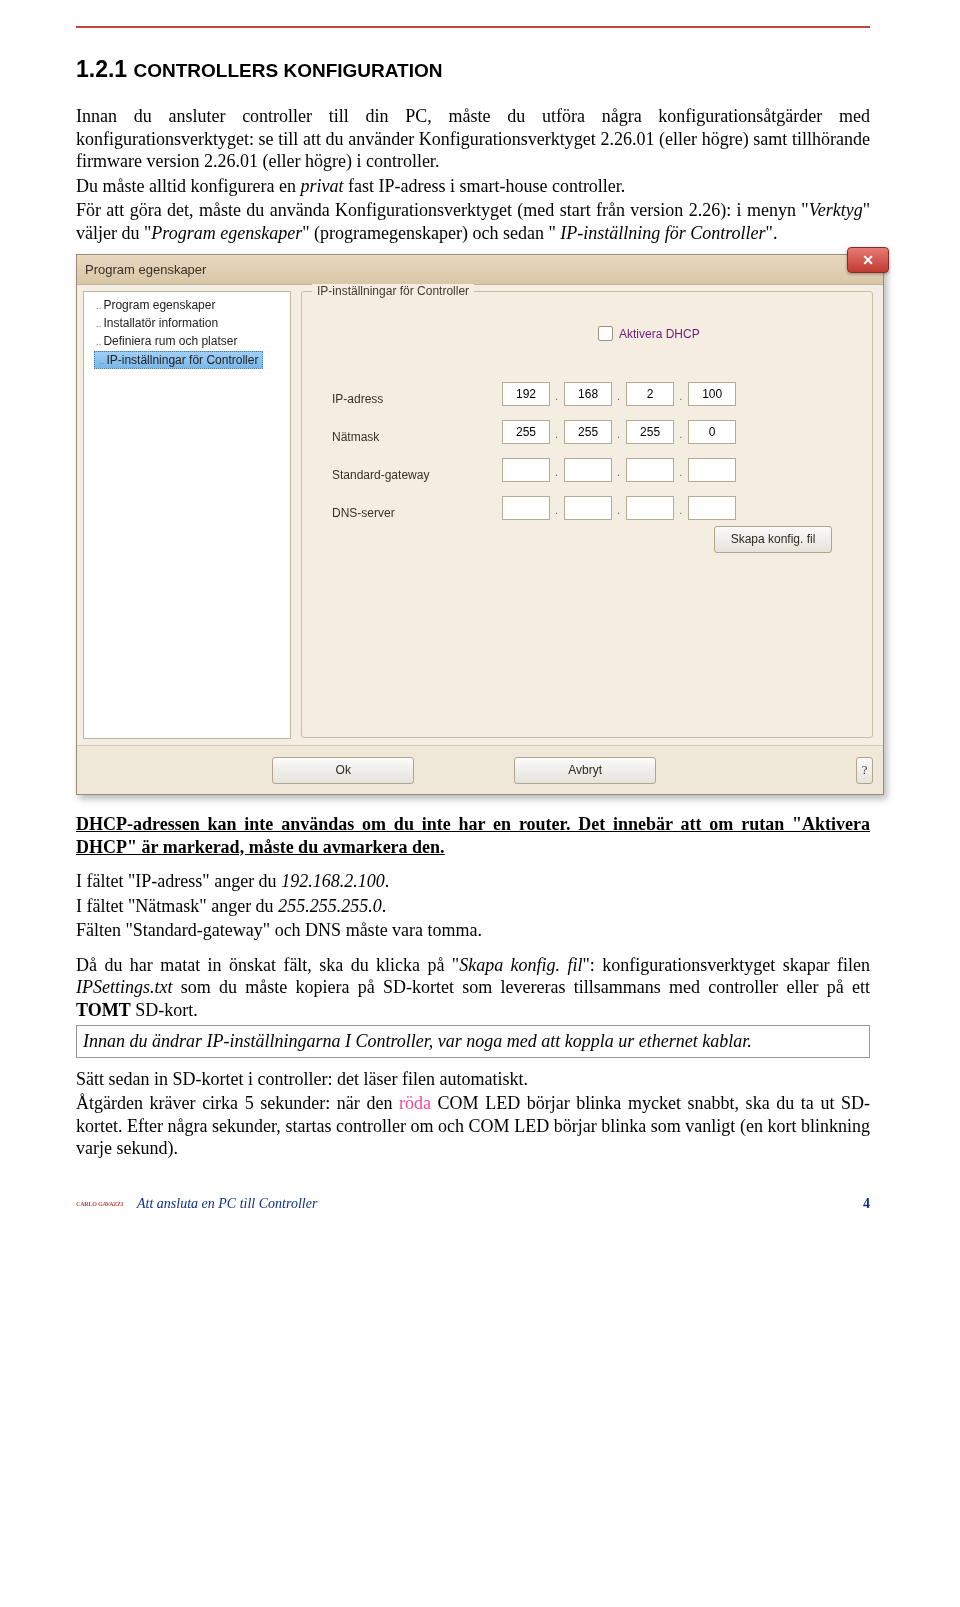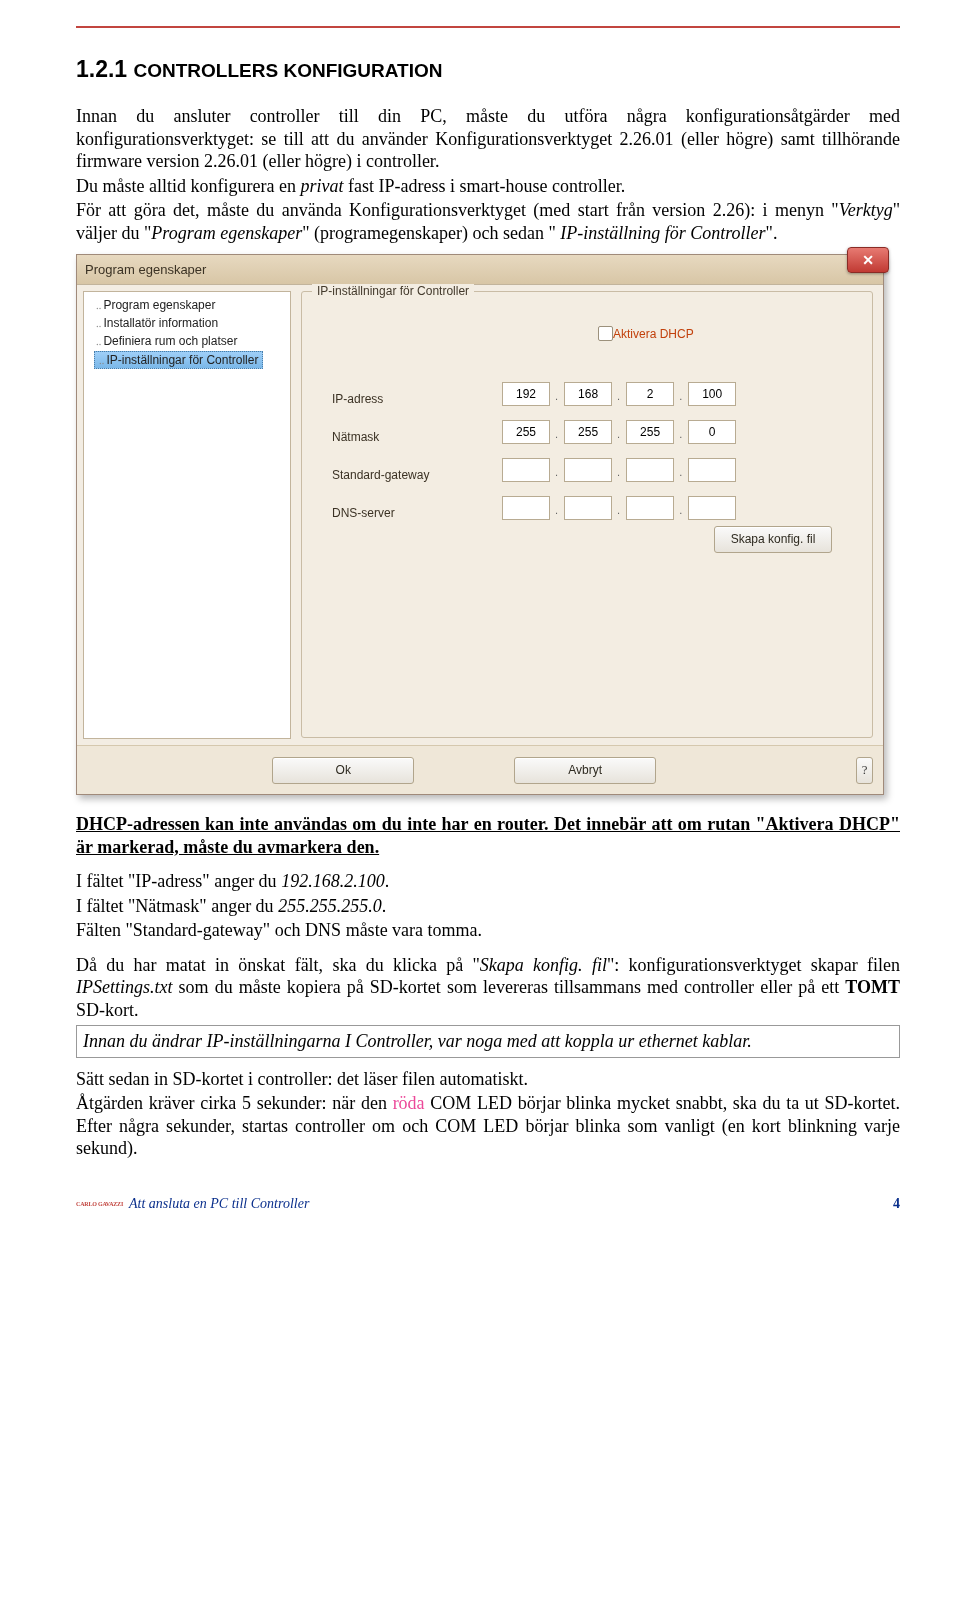--- a/index.html
+++ b/index.html
@@ -3,21 +3,21 @@
 <meta charset="utf-8">
 <style>
   body {
     margin: 0;
     font-family: Verdana, Geneva, sans-serif;
     background: #fff;
     color: #000;
     width: 960px;
   }
   .page {
-    padding: 26px 60px 40px 76px;
+    padding: 26px 90px 40px 76px;
     position: relative;
   }
   .header-rule {
     height: 2px;
     background: #C2453F;
     margin-bottom: 28px;
   }
   h2.section-heading {
     font-family: "Trebuchet MS", Arial, sans-serif;
     font-size: 23px;
@@ -138,21 +138,22 @@
     font-size: 12px;
     color: #433a2c;
   }
   .checkbox-row {
     position: absolute;
     top: 34px; left: 296px;
     display: flex;
     align-items: center;
     font-family: Tahoma, sans-serif;
     font-size: 12px;
-    color: #c2410c;
+    color: #701a75;
+    gap: 6px;
   }
   .checkbox-row .cb {
     width: 13px; height: 13px;
     border: 1px solid #9c917c;
     background: #fff;
     border-radius: 2px;
   }
   .form-rows {
     position: absolute;
     top: 90px;
@@ -247,21 +248,21 @@
   .footer {
     display: flex;
     align-items: center;
     justify-content: space-between;
     margin-top: 36px;
     font-family: "Times New Roman", serif;
   }
   .footer-left {
     display: flex;
     align-items: center;
-    gap: 6px;
+    gap: 14px;
   }
   .footer-logo {
     font-size: 6px;
     font-weight: bold;
     color: #C2453F;
     letter-spacing: -0.2px;
     white-space: nowrap;
   }
   .footer-text {
     font-style: italic;

